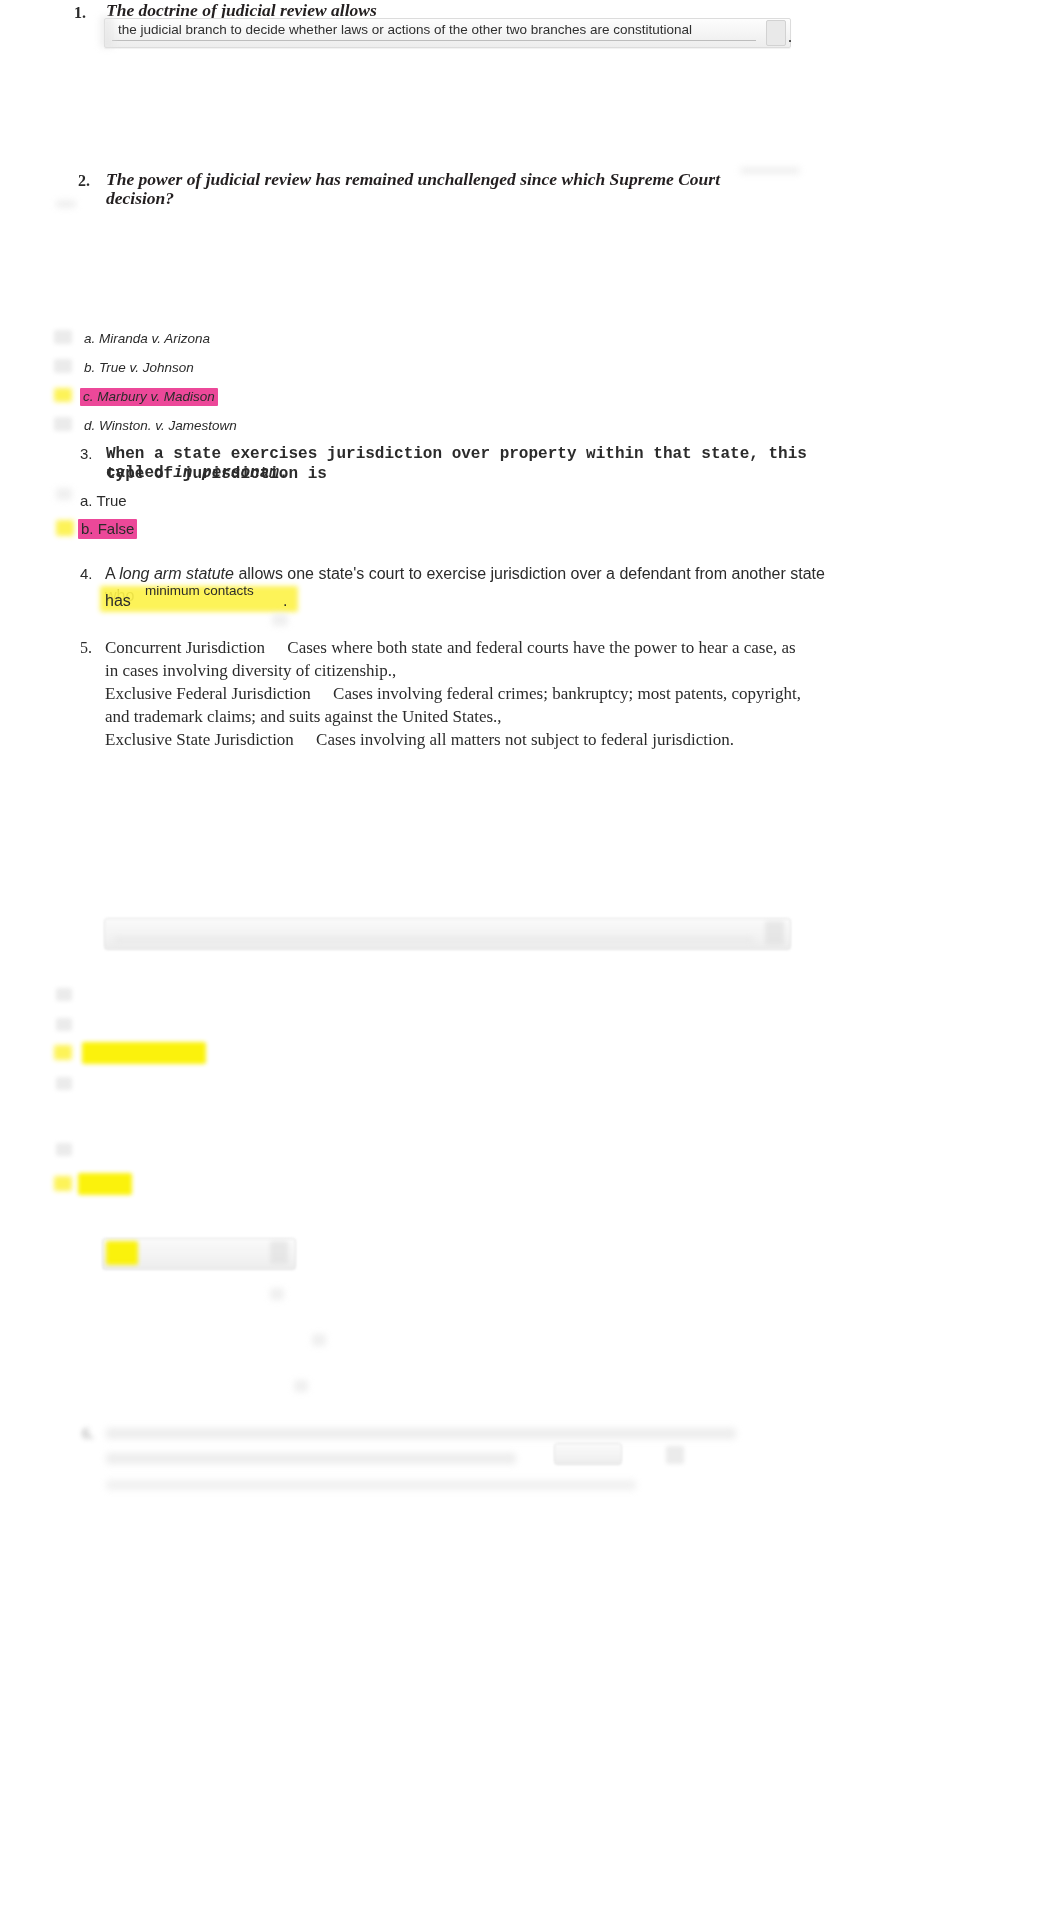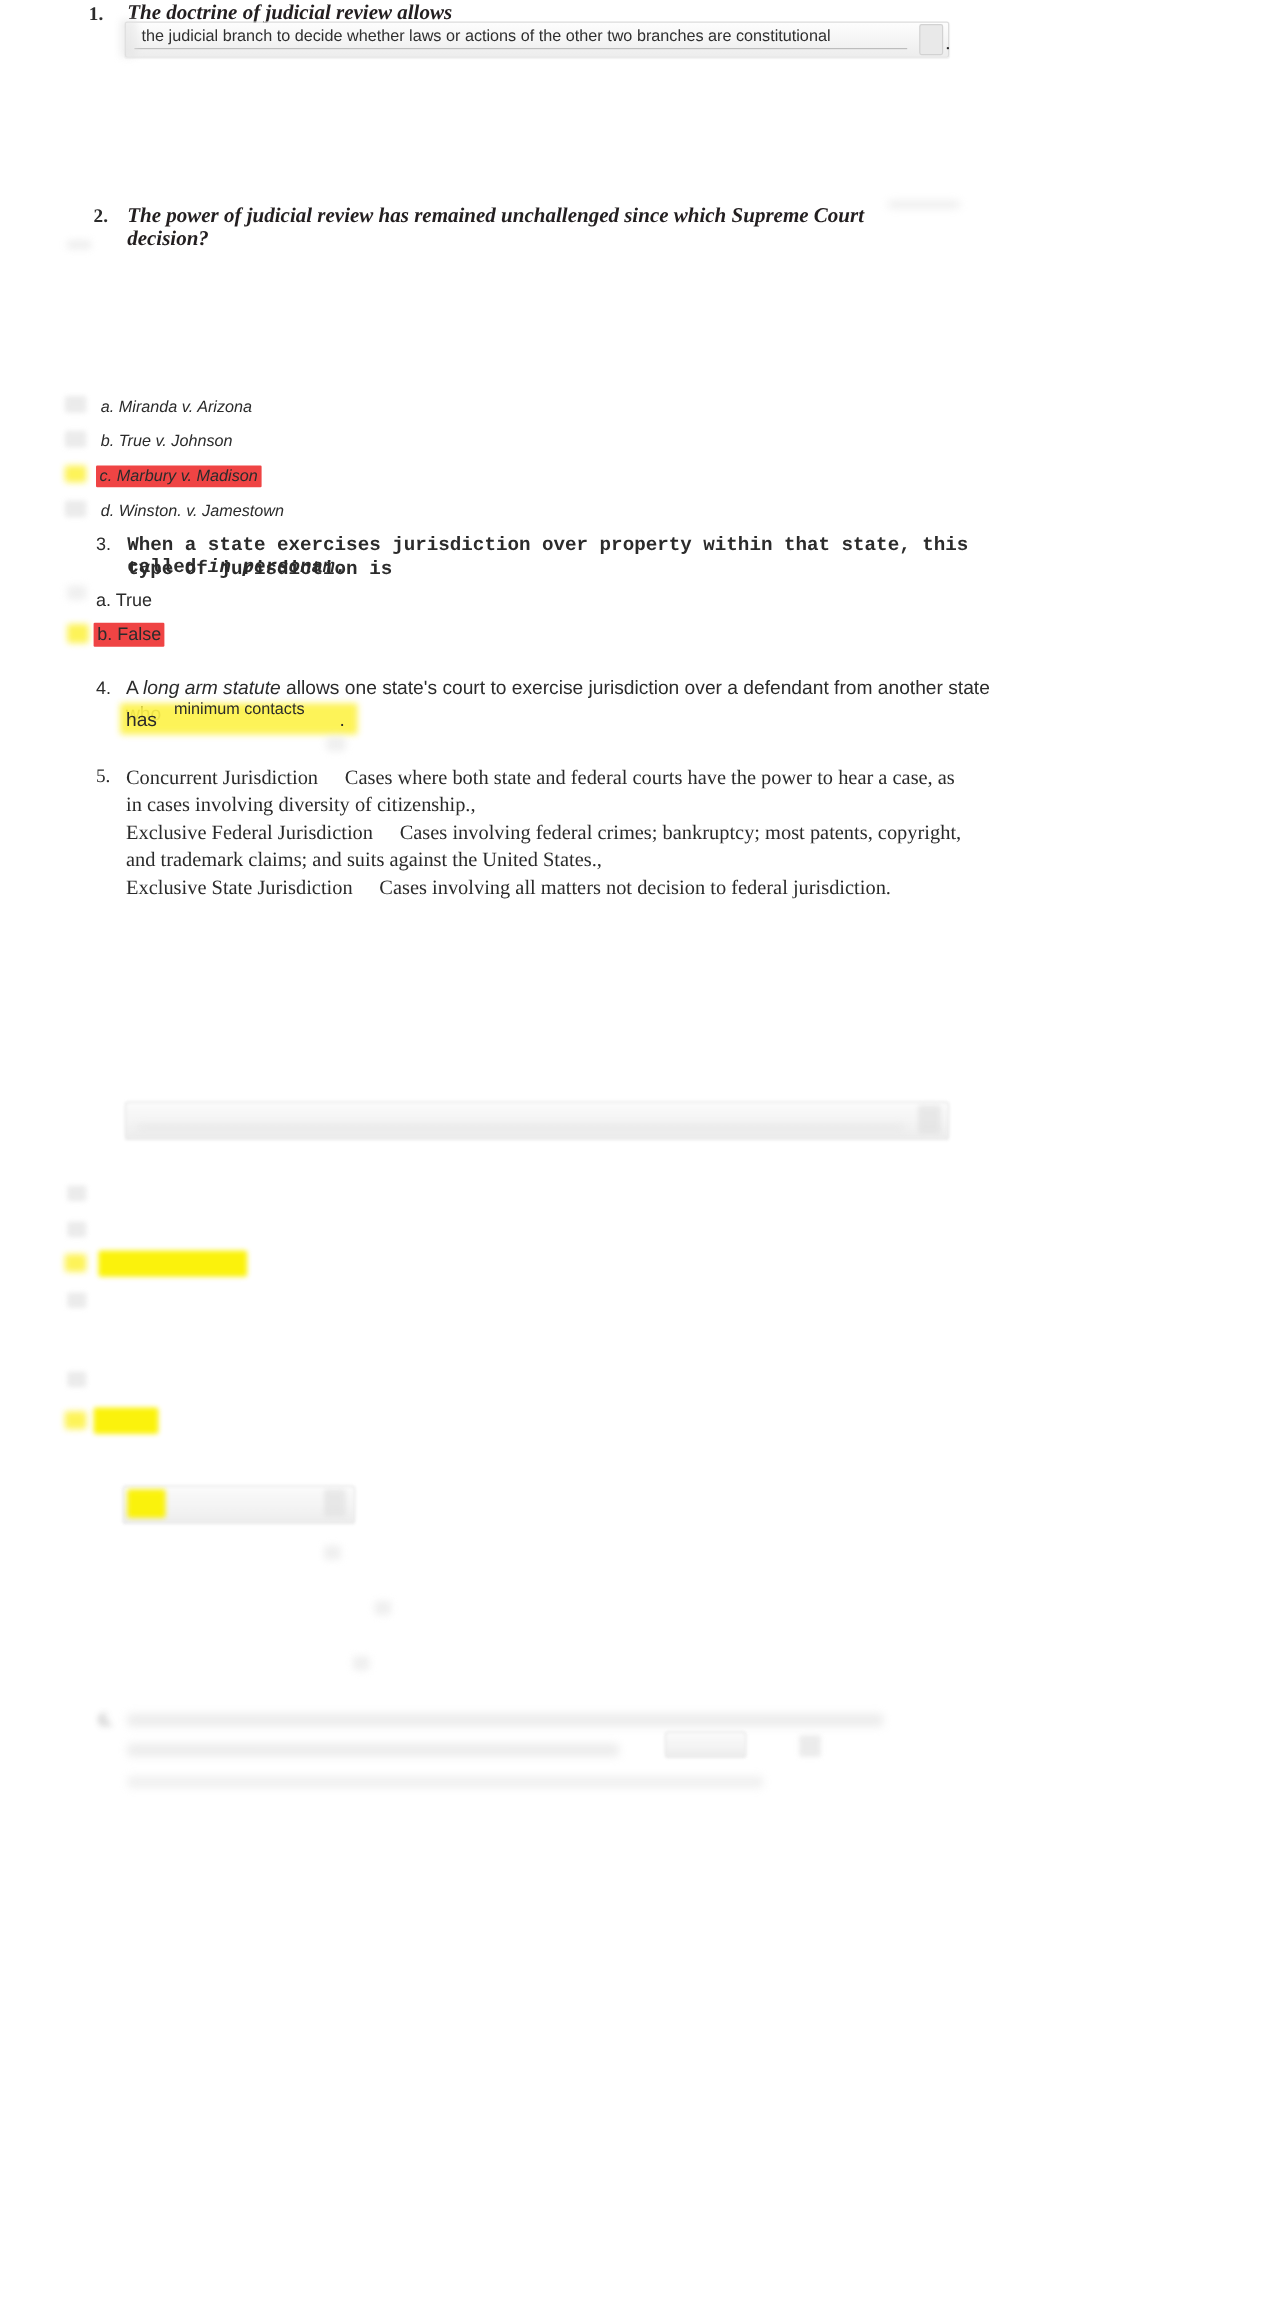--- a/index.html
+++ b/index.html
@@ -75,21 +75,21 @@
     font-family: "Liberation Sans", sans-serif;
     font-size: 15px;
     color: #2b2b2b;
     white-space: nowrap;
   }
 
   .ital { font-style: italic; }
 
   
   .hl {
-    background: #ef4444;
+    background: #ec4899;
     padding: 1px 3px 2px 3px;
     border-radius: 1px;
     text-align: center;
   }
 
   
   .fill-field {
     position: absolute;
     background: linear-gradient(180deg,#fdfdfd 0%, #f4f4f4 55%, #ededed 100%);
     border: 1px solid #dcdcdc;
@@ -256,21 +256,21 @@
     <span style="display:inline-block;width:18px;"></span><span>Cases where both state and federal courts have the power to hear a case, as in cases involving diversity of citizenship.,</span>
   </div>
 
   <div class="blk q-serif" style="left:105px; top:682px; width:720px;">
     <span>Exclusive Federal Jurisdiction</span>
     <span style="display:inline-block;width:18px;"></span><span>Cases involving federal crimes; bankruptcy; most patents, copyright, and trademark claims; and suits against the United States.,</span>
   </div>
 
   <div class="blk q-serif" style="left:105px; top:728px; width:720px;">
     <span>Exclusive State Jurisdiction</span>
-    <span style="display:inline-block;width:18px;"></span><span>Cases involving all matters not decision to federal jurisdiction.</span>
+    <span style="display:inline-block;width:18px;"></span><span>Cases involving all matters not subject to federal jurisdiction.</span>
   </div>
 
   <div class="ghost-box" style="left:104px; top:918px; width:685px; height:30px;"></div>
   <div class="ghost-line" style="left:114px; top:938px; width:640px; height:3px;"></div>
   <div class="ghost-sq" style="left:765px; top:921px; width:19px; height:24px;"></div>
 
   <div class="ghost-sq" style="left:56px; top:988px; width:16px; height:13px;"></div>
   <div class="ghost-sq" style="left:56px; top:1018px; width:16px; height:13px;"></div>
 
   <div class="ghost-yellow" style="left:54px; top:1045px; width:18px; height:15px;"></div>

